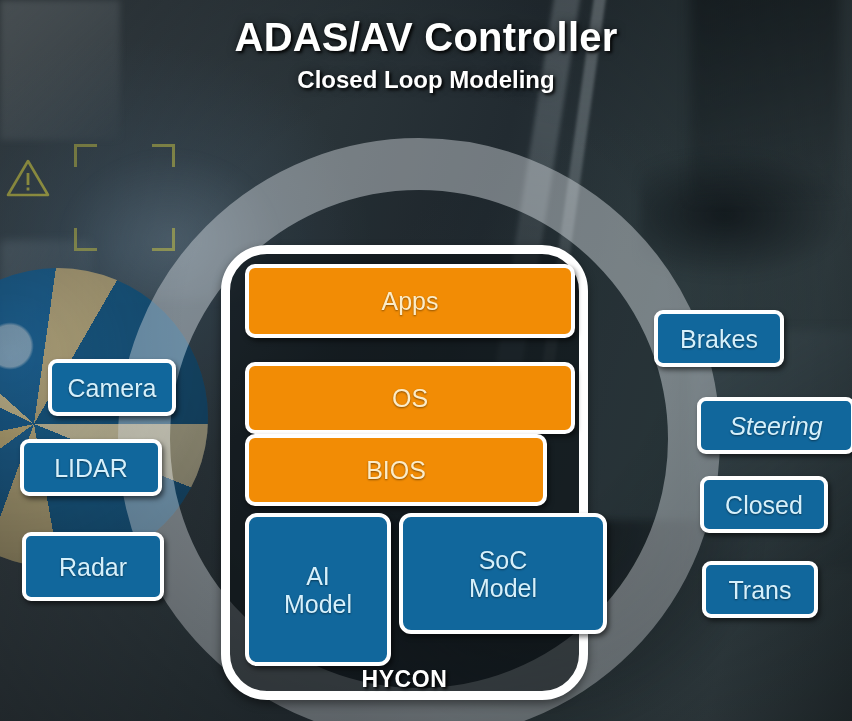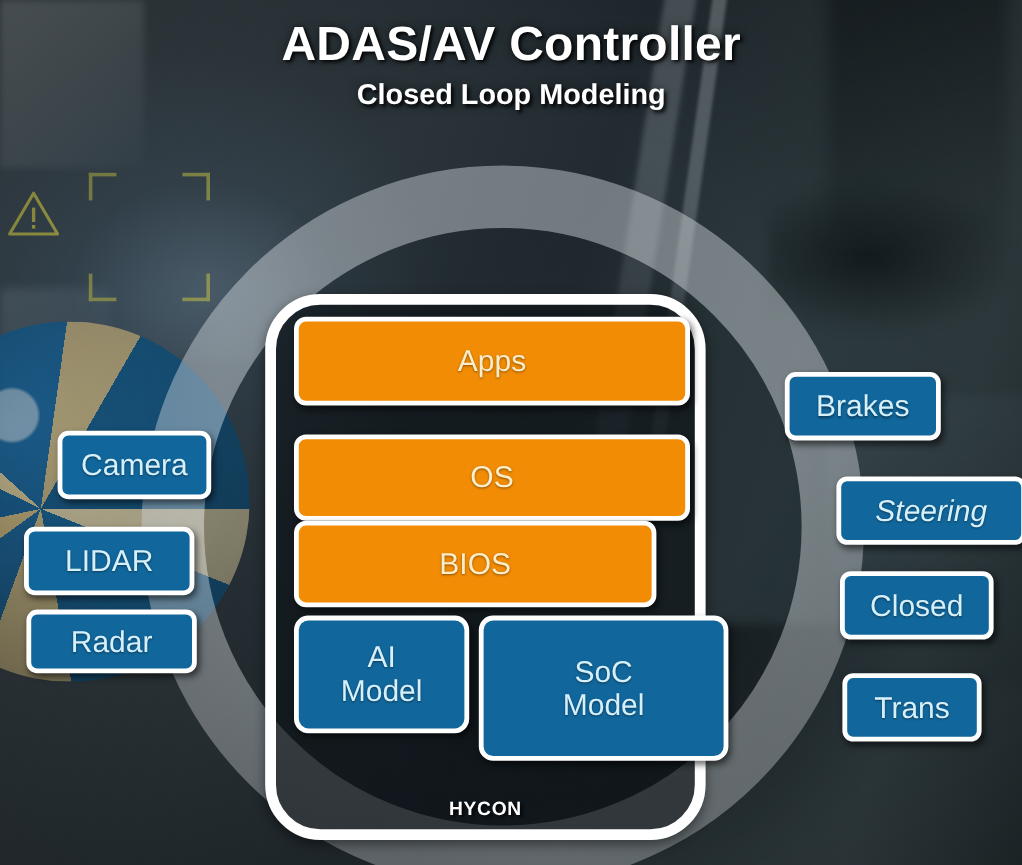--- a/index.html
+++ b/index.html
@@ -102,21 +102,21 @@
   
   .hycon{
     position:absolute;left:221px;top:245px;width:367px;height:455px;
     box-sizing:border-box;
     border:9px solid #ffffff;border-radius:46px;
     background:rgba(10,14,18,.55);
     box-shadow:0 4px 10px rgba(0,0,0,.45);
   }
   .hycon-label{
     position:absolute;left:221px;top:666px;width:367px;text-align:center;
-    color:#ffffff;font-size:16px;font-weight:bold;letter-spacing:.6px;
+    color:#ffffff;font-size:23px;font-weight:bold;letter-spacing:.6px;
     text-shadow:2px 2px 3px rgba(0,0,0,.9);
   }
 </style>
 </head>
 <body>
 
 <div id="stage">
 
   <div class="bg bg-base"></div>
   <div class="streak s9"></div>
@@ -158,39 +158,39 @@
   </div>
 
   <div class="node orange" style="left:245px;top:350px;width:330px;height:72px;margin-top:12px;">
     <span class="lbl">OS</span>
   </div>
 
   <div class="node orange" style="left:245px;top:434px;width:302px;height:72px;">
     <span class="lbl">BIOS</span>
   </div>
 
-  <div class="node" style="left:245px;top:513px;width:146px;height:98px;flex-direction:column;border-radius:12px;">
+  <div class="node" style="left:245px;top:513px;width:146px;height:153px;flex-direction:column;border-radius:12px;">
     <span class="lbl">AI</span>
     <span class="lbl">Model</span>
   </div>
 
   <div class="node" style="left:399px;top:513px;width:208px;height:121px;flex-direction:column;border-radius:12px;">
     <span class="lbl">SoC</span>
     <span class="lbl">Model</span>
   </div>
 
   <div class="hycon-label">HYCON</div>
 
   <div class="node" style="left:16px;top:359px;width:128px;height:57px;margin-left:32px;">
     <span class="lbl">Camera</span>
   </div>
   <div class="node" style="left:20px;top:439px;width:142px;height:57px;">
     <span class="lbl">LIDAR</span>
   </div>
-  <div class="node" style="left:22px;top:508px;width:142px;height:53px;text-align:center;">
+  <div class="node" style="left:22px;top:532px;width:142px;height:69px;text-align:center;">
     <span class="lbl">Radar</span>
   </div>
 
   <div class="node" style="left:654px;top:310px;width:130px;height:57px;text-align:center;">
     <span class="lbl">Brakes</span>
   </div>
   <div class="node" style="left:697px;top:397px;width:158px;height:57px;font-style:italic;">
     <span class="lbl">Steering</span>
   </div>
   <div class="node" style="left:700px;top:476px;width:128px;height:57px;">

